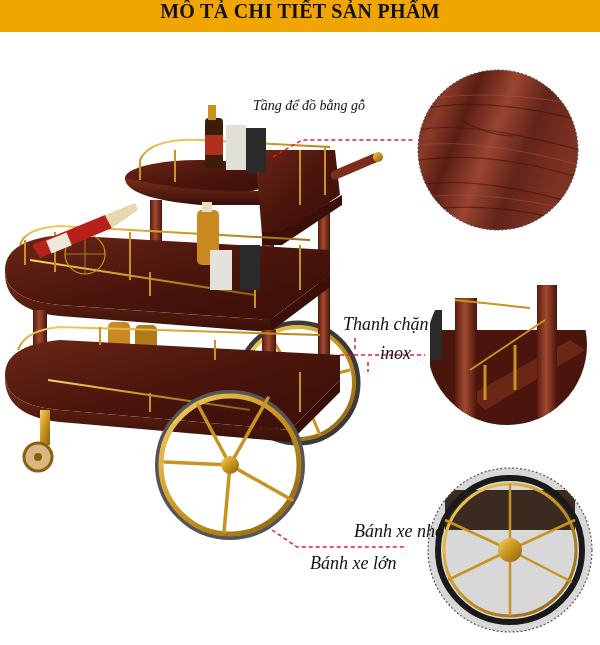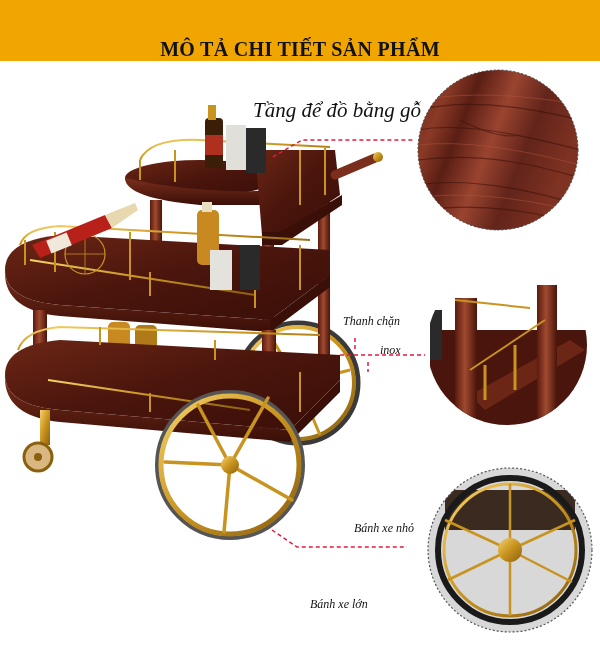--- a/index.html
+++ b/index.html
@@ -1,27 +1,27 @@
 <!DOCTYPE html>
 <html><head>
 <meta charset="utf-8">
 <style>
   html, body { margin: 0; padding: 0; background: #ffffff; }
   body { width: 600px; height: 645px; position: relative; overflow: hidden; font-family: "Liberation Serif", "DejaVu Serif", serif; }
   .header {
-    position: absolute; left: 0; top: 0; width: 600px; height: 61px;
+    position: absolute; left: 0; top: 0; width: 600px; height: 32px;
     background: #F0A500;
-    display: flex; align-items: flex-end; justify-content: center;
+    display: flex; align-items: flex-start; justify-content: center;
   }
   .header-title {
     font-family: "Liberation Serif", "DejaVu Serif", serif;
     font-weight: bold; font-size: 20px; color: #111; letter-spacing: 0.3px;
   }
   .label {
-    position: absolute; font-style: italic; font-size: 12px; color: #111;
+    position: absolute; font-style: italic; font-size: 18px; color: #111;
     white-space: nowrap; font-family: "Liberation Serif", "DejaVu Serif", serif;
   }
   .main-art { position: absolute; left: 0; top: 47px; width: 600px; height: 598px; }
 </style>
 </head>
 <body>
 
 <div class="header">
   <span class="header-title">MÔ TẢ CHI TIẾT SẢN PHẨM</span>
 </div>
@@ -215,17 +215,17 @@
 
   <g stroke="#E8183C" stroke-width="1.5" stroke-dasharray="4 3" fill="none">
     <polyline points="273,157 302,140 414,140"></polyline>
     <polyline points="340,355 425,355"></polyline>
     <line x1="355" y1="338" x2="355" y2="350"></line>
     <line x1="368" y1="362" x2="368" y2="372"></line>
     <polyline points="272,530 297,547 407,547"></polyline>
   </g>
 </svg>
 
-<span class="label" style="left:253px; top:98px; font-size:21px;">Tầng để đồ bằng gỗ</span>
+<span class="label" style="left:253px; top:98px; font-size:14px;">Tầng để đồ bằng gỗ</span>
 <span class="label" style="left:343px; top:314px;">Thanh chặn</span>
 <span class="label" style="left:380px; top:343px;">inox</span>
 <span class="label" style="left:310px; top:521px;margin-left:44px;">Bánh xe nhỏ</span>
-<span class="label" style="left:310px; top:553px;margin-top:44px;">Bánh xe lớn</span>
+<span class="label" style="left:310px; top:553px;">Bánh xe lớn</span>
 
 </body></html>

